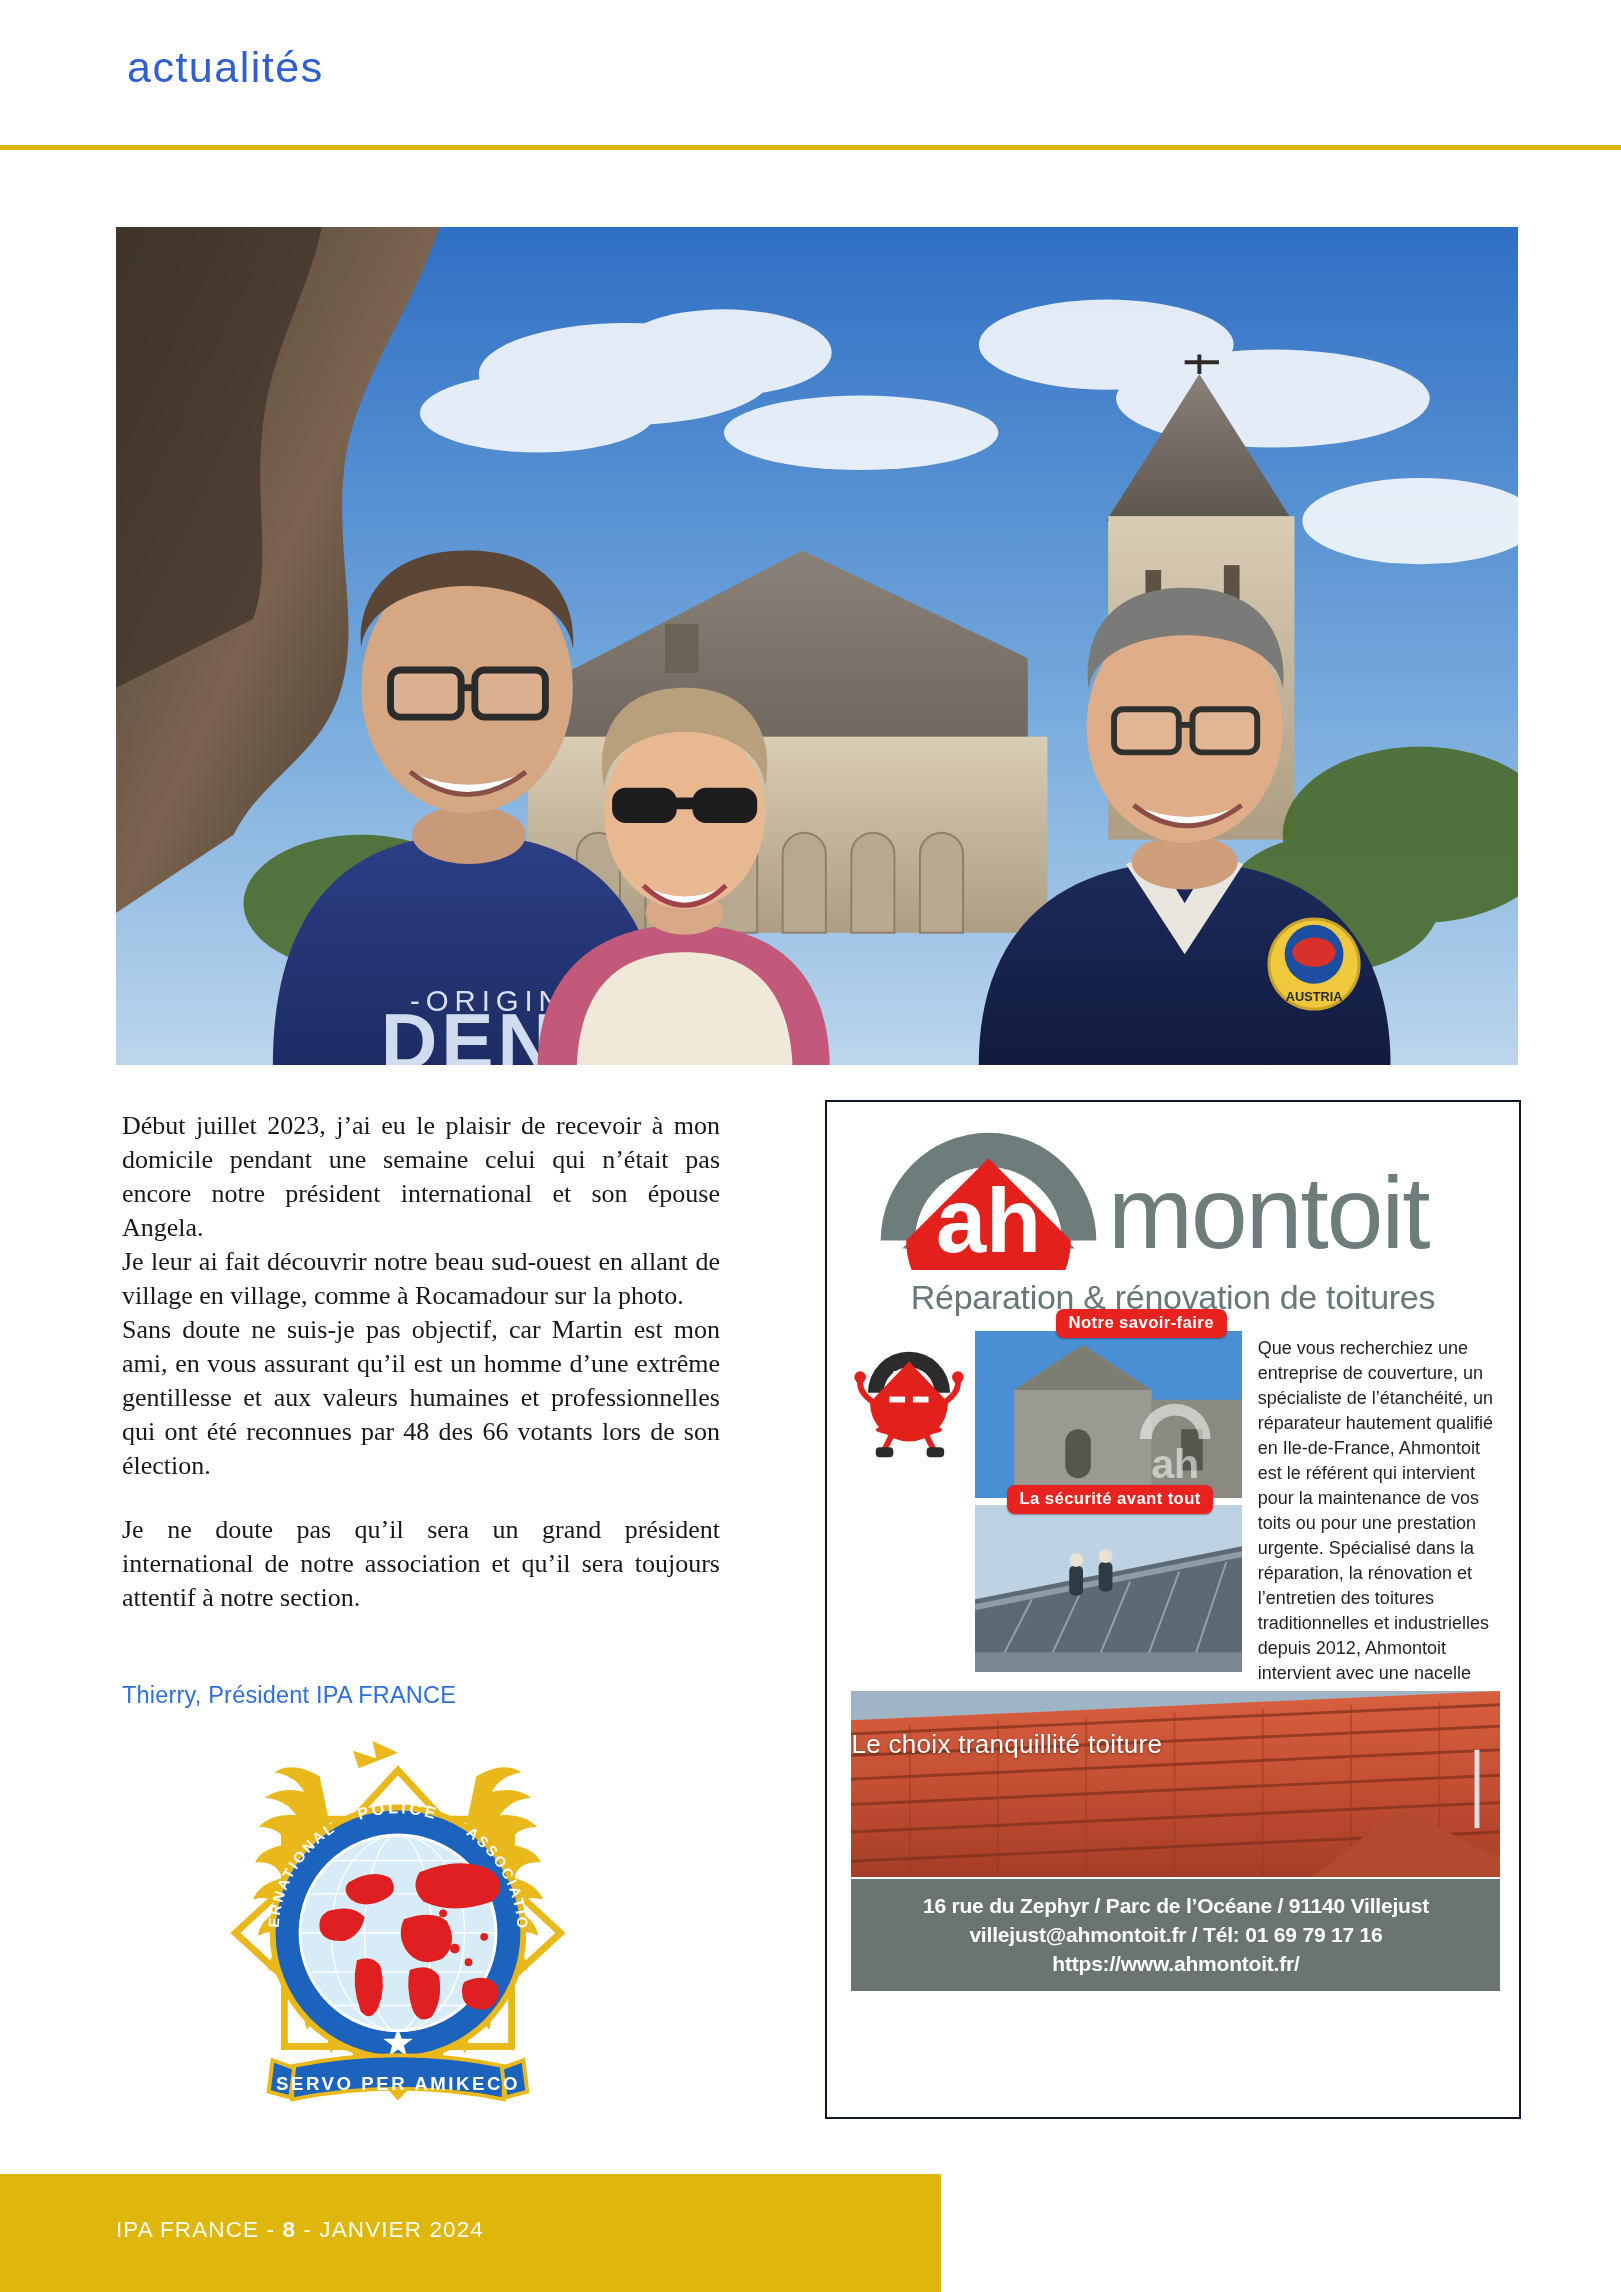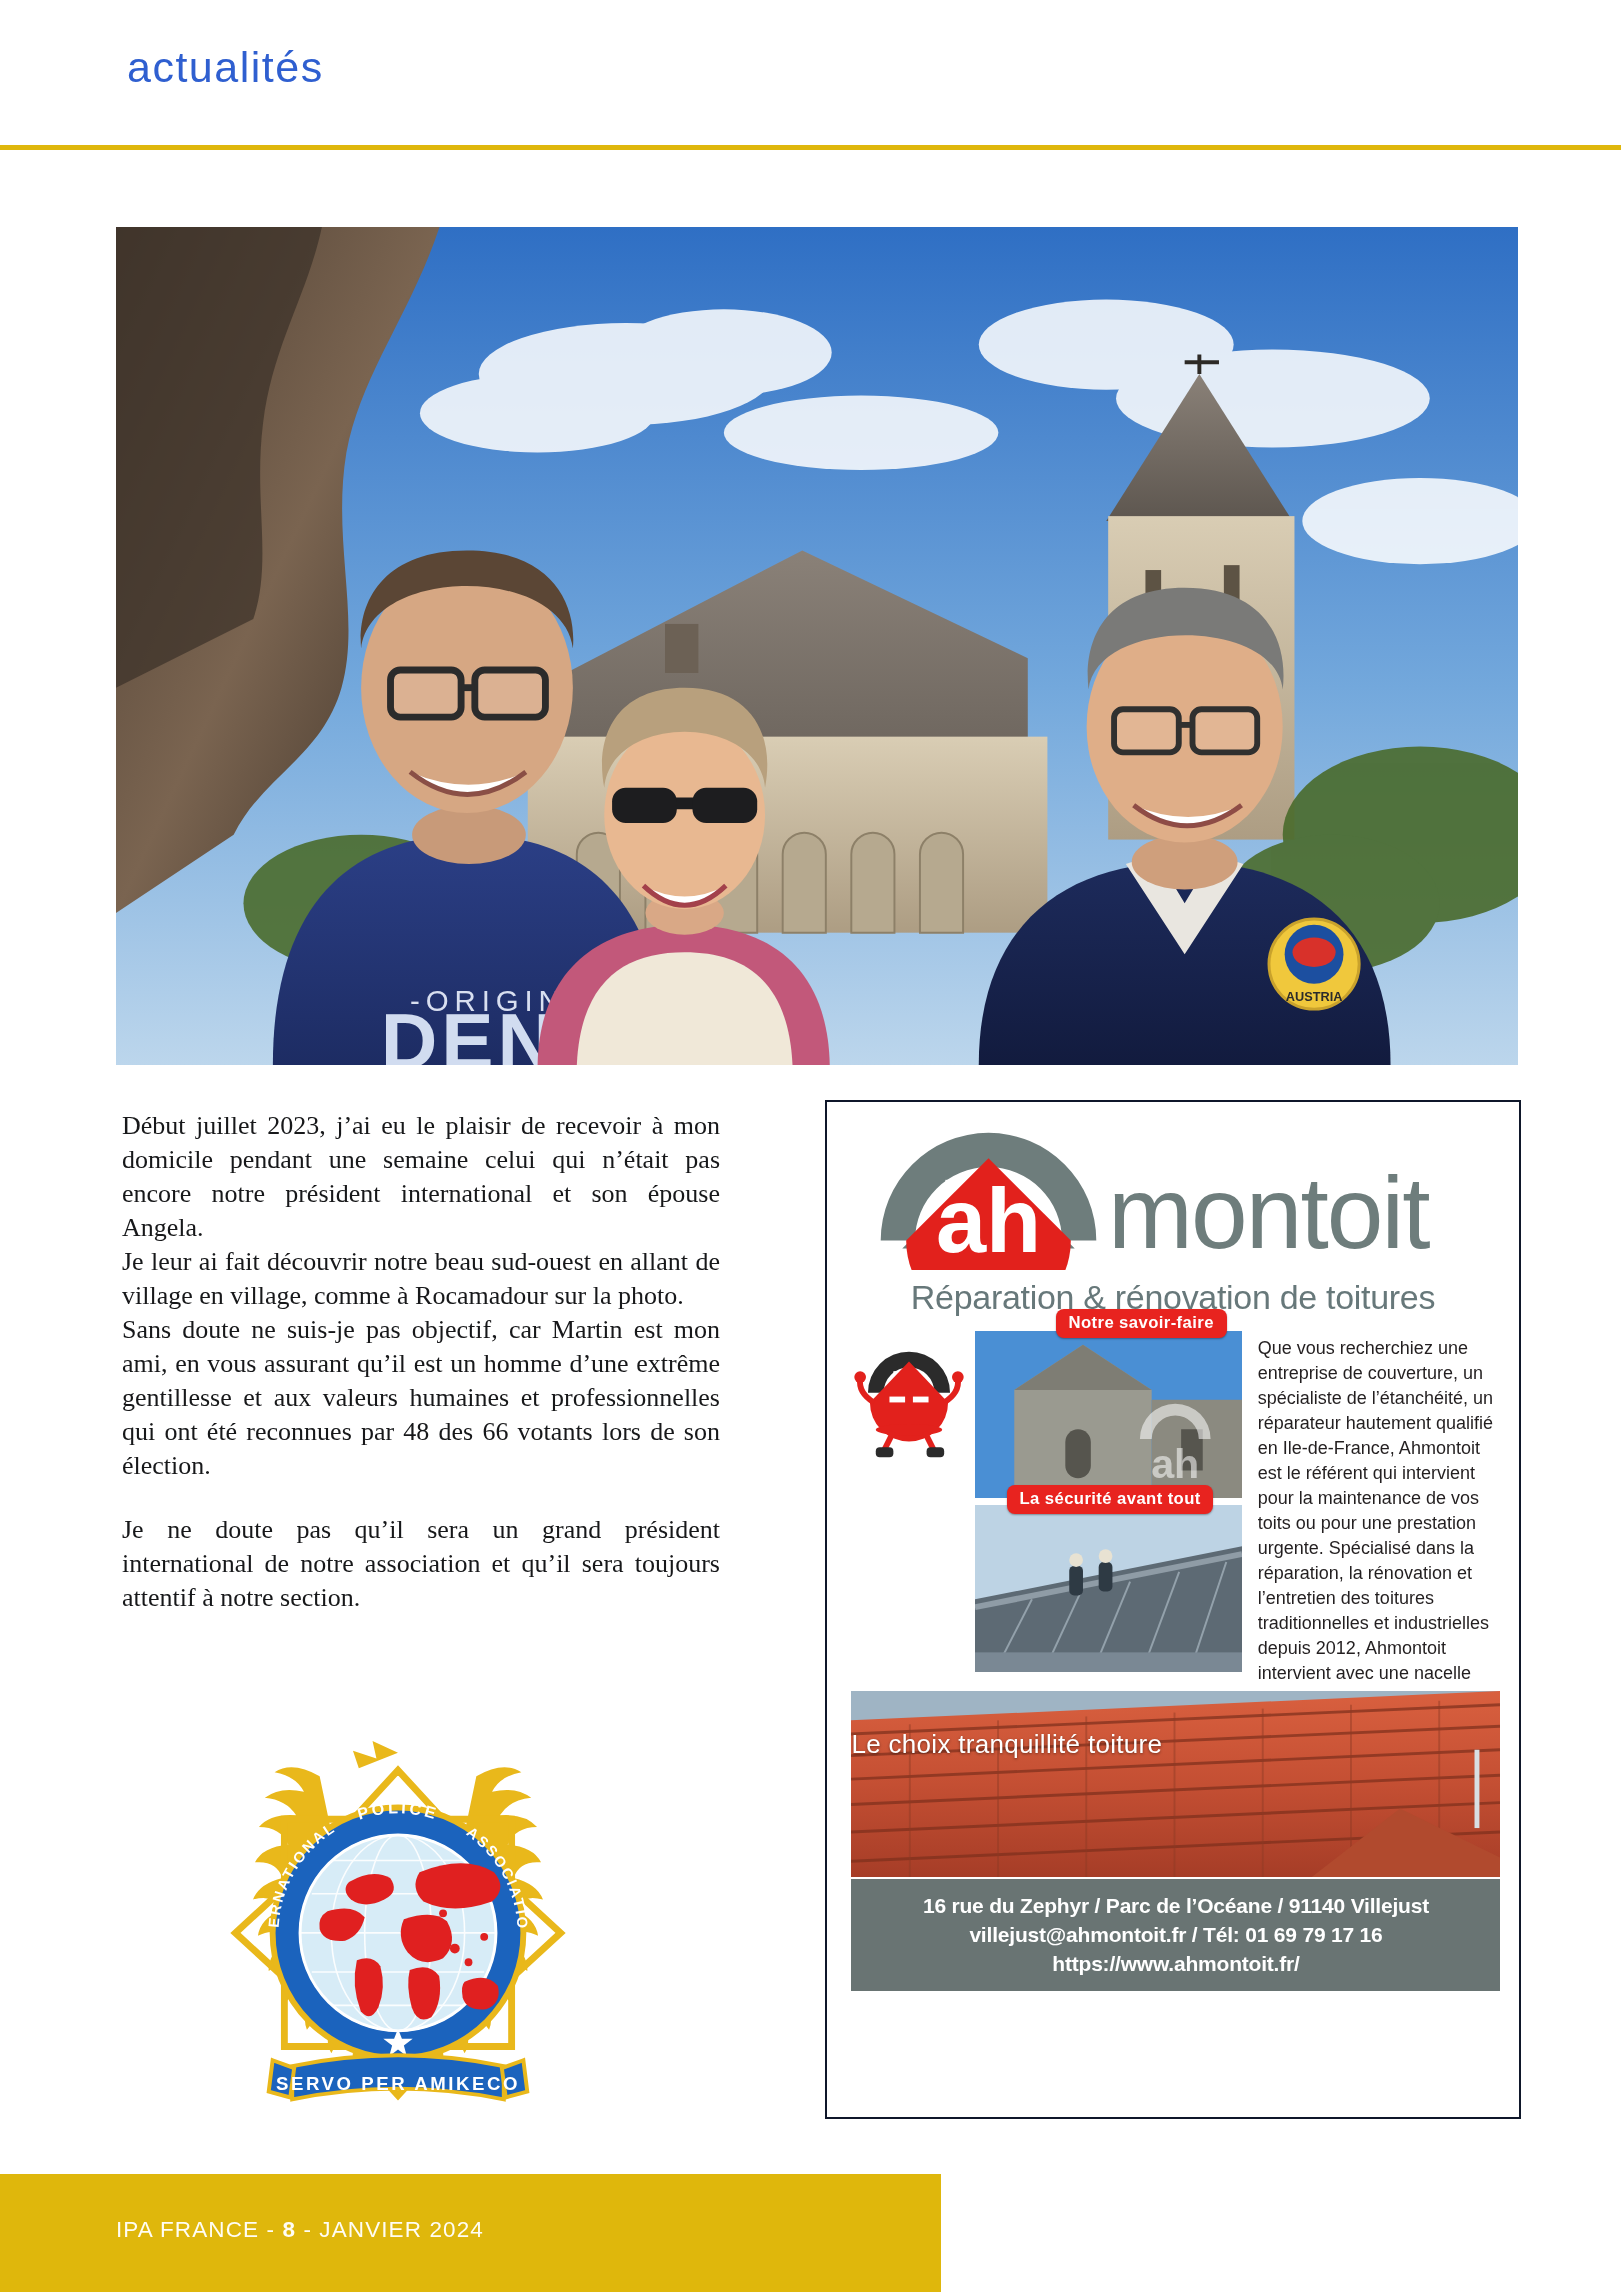--- a/index.html
+++ b/index.html
@@ -256,20 +256,21 @@
       </g>
     </svg>
   </div>
 
   <div class="article">
     <p>Début juillet 2023, j’ai eu le plaisir de recevoir à mon domicile pendant une semaine celui qui n’était pas encore notre président international et son épouse Angela.</p>
     <p>Je leur ai fait découvrir notre beau sud-ouest en allant de village en village, comme à Rocamadour sur la photo.</p>
     <p>Sans doute ne suis-je pas objectif, car Martin est mon ami, en vous assurant qu’il est un homme d’une extrême gentillesse et aux valeurs humaines et professionnelles qui ont été reconnues par 48 des 66 votants lors de son élection.</p>
     <p class="gap">Je ne doute pas qu’il sera un grand président international de notre association et qu’il sera toujours attentif à notre section.</p>
   </div>
+  <div class="byline">Thierry, Président IPA FRANCE</div>
 
   <div class="emblem">
     <svg viewBox="0 0 400 390">
       <defs>
         <path id="ringTop" d="M200 200 m-122 0 a122 122 0 1 1 244 0" fill="none"></path>
         <path id="ringBot" d="M200 200 m116 0 a116 116 0 1 1 -232 0" fill="none"></path>
       </defs>
 
       <g fill="#e9b81b">
         <g>

